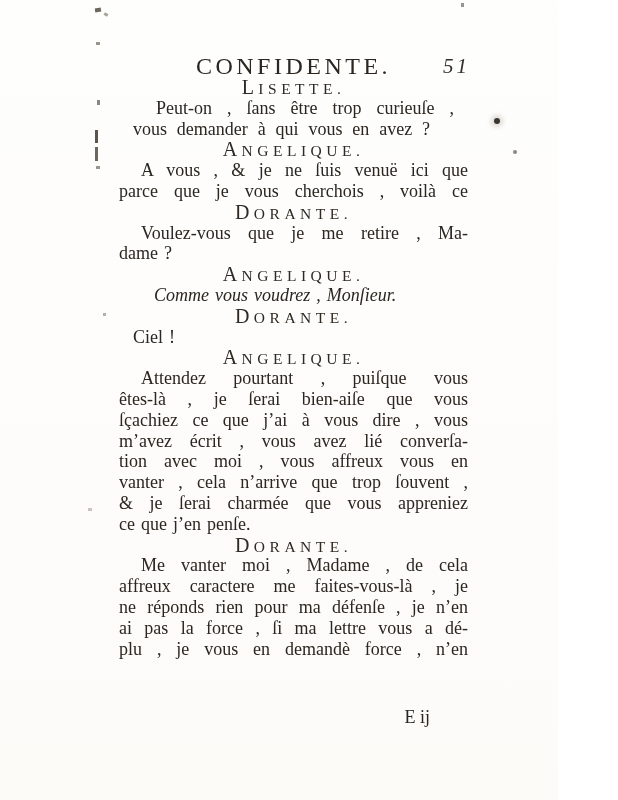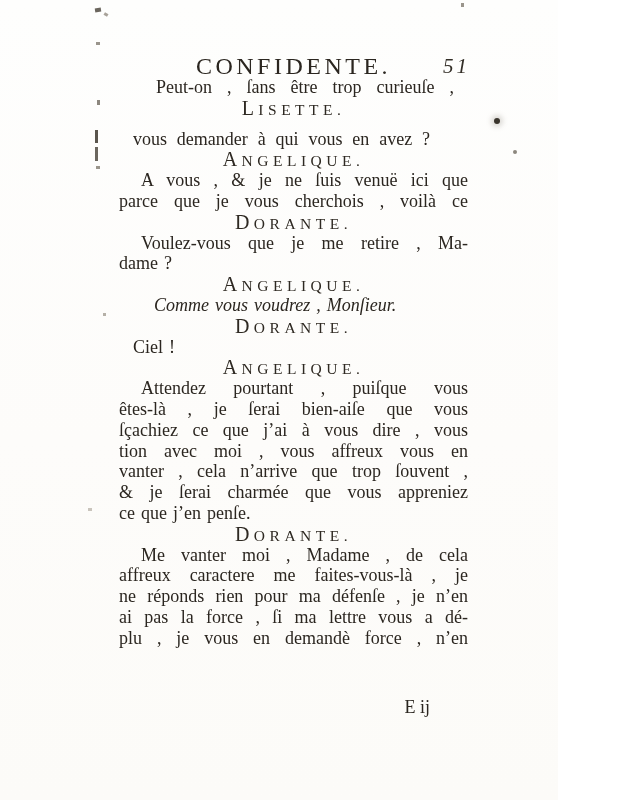--- a/index.html
+++ b/index.html
@@ -37,57 +37,58 @@
     color:#2e2922;
   }
   .speaker::first-letter{font-size:20px;}
   .line{font-size:18px;word-spacing:1.5px;color:#2b2620;}
   .j{text-align:justify;text-align-last:justify;}
   .pl14{padding-left:14px;}
   .pl22{padding-left:22px;}
   .pl35{padding-left:35px;font-style:italic;}
   .pl37{padding-left:37px;}
   .pr14{padding-right:14px;}
-  .pr38{padding-right:38px;margin-top:10px;}
+  .pr38{padding-right:38px;}
   .sig{
     font-size:18px;text-align:right;padding-right:38px;
     color:#2b2620;
     margin-top:48px;
   }
   
   .speck{position:absolute;}
 </style>
 </head>
 <body>
 
 <div class="page">
 
   <div class="head-row">
     <span class="running-head">CONFIDENTE.</span>
     <span class="page-number">51</span>
   </div>
 
   <div class="text-block">
+    <div class="row speaker">LISETTE.</div>
     <div class="row line j pl37 pr14">Peut-on , ſans être trop curieuſe ,</div>
-    <div class="row speaker">LISETTE.</div>
     <div class="row line j pl14 pr38">vous demander à qui vous en avez ?</div>
     <div class="row speaker">ANGELIQUE.</div>
     <div class="row line j pl22">A vous , &amp; je ne ſuis venuë ici que</div>
     <div class="row line j">parce que je vous cherchois , voilà ce</div>
     <div class="row speaker">DORANTE.</div>
     <div class="row line j pl22">Voulez-vous que je me retire , Ma-</div>
     <div class="row line">dame ?</div>
     <div class="row speaker">ANGELIQUE.</div>
     <div class="row line pl35">Comme vous voudrez , Monſieur.</div>
     <div class="row speaker">DORANTE.</div>
     <div class="row line pl14">Ciel !</div>
     <div class="row speaker">ANGELIQUE.</div>
     <div class="row line j pl22">Attendez pourtant , puiſque vous</div>
     <div class="row line j">êtes-là , je ſerai bien-aiſe que vous</div>
     <div class="row line j">ſçachiez ce que j’ai à vous dire , vous</div>
+    <div class="row line j">m’avez écrit , vous avez lié converſa-</div>
     <div class="row line j">tion avec moi , vous affreux vous en</div>
     <div class="row line j">vanter , cela n’arrive que trop ſouvent ,</div>
     <div class="row line j">&amp; je ſerai charmée que vous appreniez</div>
     <div class="row line">ce que j’en penſe.</div>
     <div class="row speaker">DORANTE.</div>
     <div class="row line j pl22">Me vanter moi , Madame , de cela</div>
     <div class="row line j">affreux caractere me faites-vous-là , je</div>
     <div class="row line j">ne réponds rien pour ma défenſe , je n’en</div>
     <div class="row line j">ai pas la force , ſi ma lettre vous a dé-</div>
     <div class="row line j">plu , je vous en demandè force , n’en</div>

